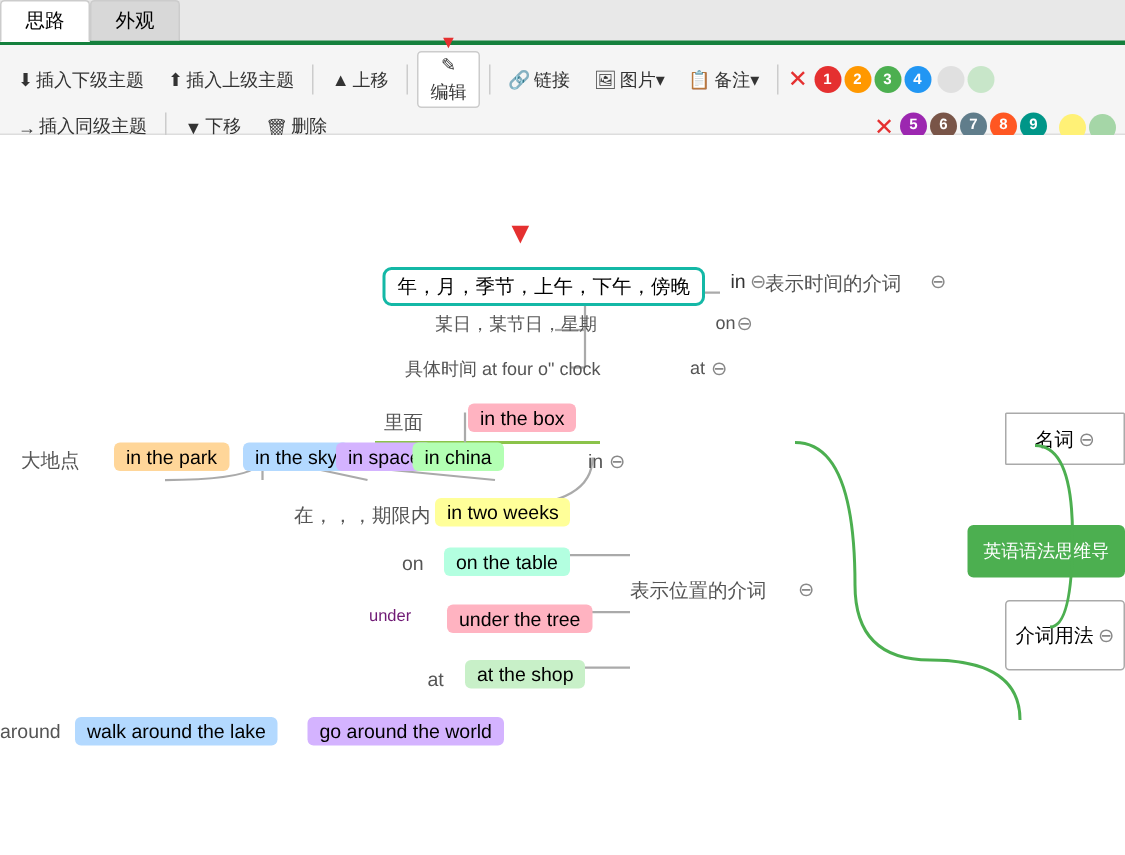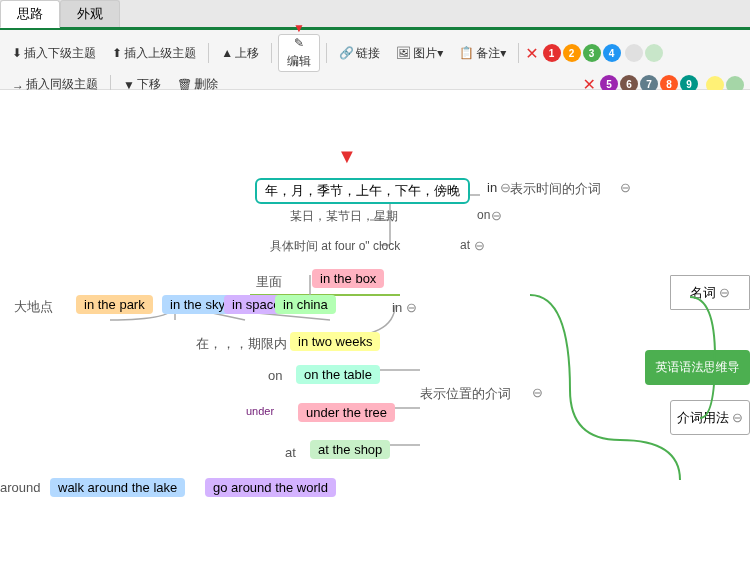--- a/index.html
+++ b/index.html
@@ -234,21 +234,21 @@
 
     <div style="position:absolute; top:185px; right:0px; width:80px; height:35px; border:1px solid #aaa; background:#fff; display:flex; align-items:center; justify-content:center; font-size:13px; border-radius:1px;">
       <span>名词</span>
       <span style="color:#888; margin-left:3px;">⊖</span>
     </div>
 
     <div style="position:absolute; top:260px; right:0px; width:105px; height:35px; background:#4caf50; display:flex; align-items:center; justify-content:center; font-size:12px; color:#fff; border-radius:4px;">
       <span>英语语法思维导</span>
     </div>
 
-    <div style="position:absolute; top:310px; right:0px; width:80px; height:35px; border:1px solid #aaa; background:#fff; display:flex; align-items:center; justify-content:center; font-size:13px; border-radius:3px;">
+    <div style="position:absolute; top:310px; right:0px; width:80px; height:47px; border:1px solid #aaa; background:#fff; display:flex; align-items:center; justify-content:center; font-size:13px; border-radius:3px;">
       <span>介词用法</span>
       <span style="color:#888; margin-left:3px;">⊖</span>
     </div>
 
     <svg class="svg-canvas" style="pointer-events:none;">
       <path d="M 690 207 Q 715 207 715 267" stroke="#4caf50" stroke-width="2" fill="none"></path>
       <path d="M 715 267 Q 715 328 700 328" stroke="#4caf50" stroke-width="2" fill="none"></path>
     </svg>
 
   </div>

